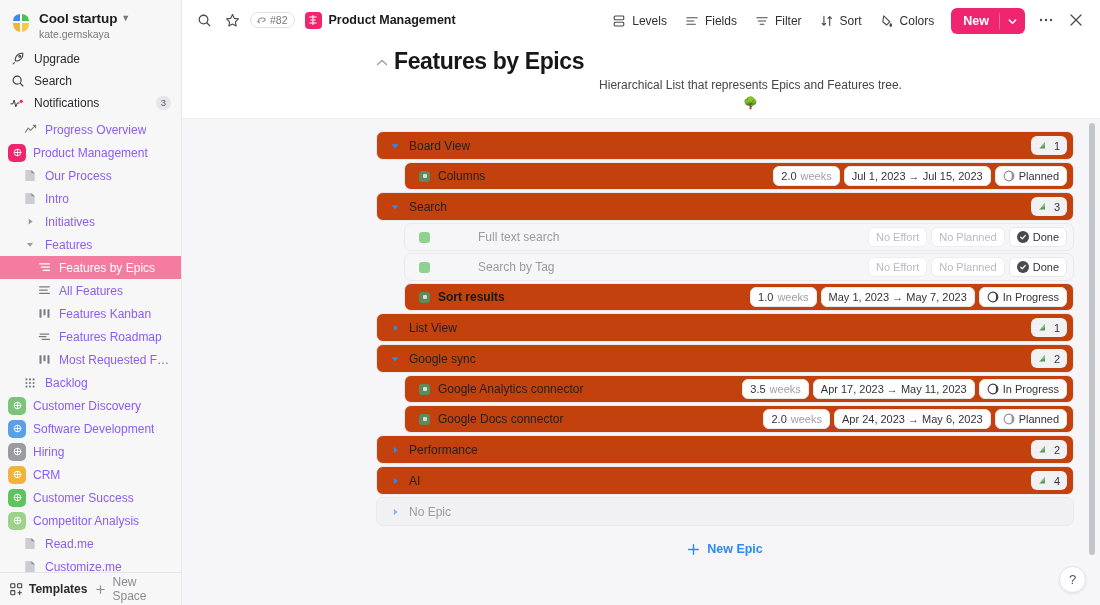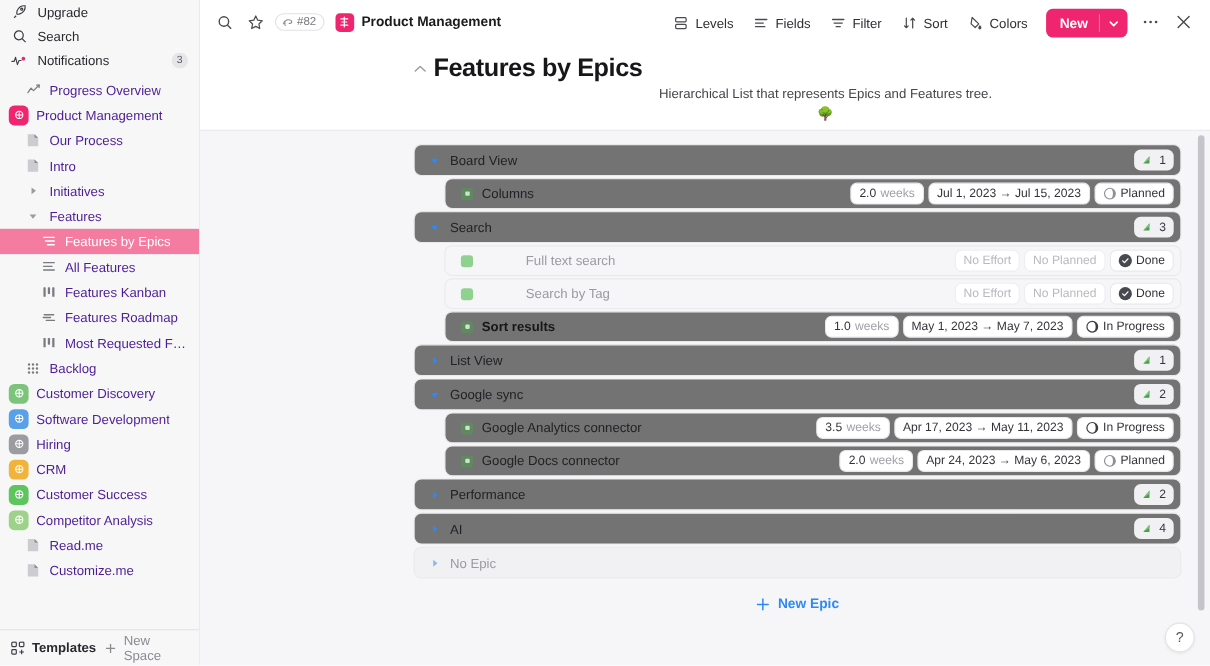--- a/index.html
+++ b/index.html
@@ -48,21 +48,21 @@
   }
   .nav-row .ico { width: 15px; height: 15px; flex-shrink: 0; display: flex; align-items: center; justify-content: center; }
   .nav-row .lbl { white-space: nowrap; overflow: hidden; text-overflow: ellipsis; }
   .nav-row .badge-count {
     margin-left: auto; background: #e6e6e9; color: #5c5c63;
     font-size: 9.5px; border-radius: 7px; padding: 1px 5px; line-height: 12px;
   }
   .nav-scroll { flex: 1; overflow: hidden; padding-top: 2px; }
   .sp-row {
     display: flex; align-items: center; height: 23px;
-    padding: 0 8px; gap: 7px; cursor: pointer; font-size: 12px; color: #4c1d95;
+    padding: 0 8px; gap: 7px; cursor: pointer; font-size: 12px; color: #8b5cf6;
   }
   .sp-row.sel { background: #f47ca0; color: #ffffff; }
   .sp-row.sel .lbl { color: #ffffff; font-weight: normal; }
   .sp-row .lbl { white-space: nowrap; overflow: hidden; text-overflow: ellipsis; }
   .sp-icon { width: 16px; height: 16px; flex-shrink: 0; display: flex; align-items: center; justify-content: center; }
   .ind-0 { padding-left: 8px; }
   .ind-1 { padding-left: 22px; }
   .ind-2 { padding-left: 36px; }
   .sp-emoji {
     width: 18px; height: 18px; border-radius: 5px; flex-shrink: 0;
@@ -134,21 +134,21 @@
     display: flex; align-items: center; gap: 4px; flex-direction: column;
   }
 
   .content-area {
     flex: 1; overflow: hidden; background: #f6f6f8;
     border-top: 1px solid #ececee; position: relative;
     padding: 12px 26px 0 194px;
   }
 
   .row {
-    background: #737373; border: 1px solid #e9e9ec; border-radius: 7px;
+    background: #c2410c; border: 1px solid #e9e9ec; border-radius: 7px;
     display: flex; align-items: center;
     height: 29px; margin-bottom: 2px; position: relative;
   }
   .row.epic { padding-left: 10px; }
   .row.child { margin-left: 28px; height: 28px; }
   .row.dim { background: #f6f6f8; border-color: #eaeaed; gap: 40px; }
   .row.noepic { background: #f1f1f4; border-color: #eaeaed; }
   .row-caret {
     width: 16px; display: flex; align-items: center; justify-content: center;
     color: #2f89f5; font-size: 9px; cursor: pointer; flex-shrink: 0;
@@ -209,20 +209,37 @@
   }
   svg { display: block; }
 </style>
 </head>
 <body>
 
 <div class="app">
 
   <aside class="sidebar">
 
+    <div class="ws-header">
+      <span class="ws-logo">
+        <svg width="22" height="22" viewBox="0 0 22 22">
+          <path d="M10 2 L10 9 L3 9 Q3 3 10 2Z" fill="#3d8bf0"></path>
+          <path d="M12 2 Q19 3 19 9 L12 9Z" fill="#4fbf4f"></path>
+          <path d="M3 11 L10 11 L10 20 Q3 19 3 11Z" fill="#f0b43c"></path>
+          <path d="M12 11 L19 11 Q19 19 12 20Z" fill="#f5c84a"></path>
+        </svg>
+      </span>
+      <div class="ws-meta">
+        <div class="ws-name-row">
+          <span class="ws-name">Cool startup</span>
+          <span class="chev-small">▼</span>
+        </div>
+        <span class="ws-user">kate.gemskaya</span>
+      </div>
+    </div>
 
     <div class="nav-top">
       <div class="nav-row">
         <span class="ico">
           <svg width="14" height="14" viewBox="0 0 16 16" fill="none" stroke="#3c3c42" stroke-width="1.2">
             <path d="M5.5 10.5 C4 9 5 5 8.5 2.5 C10.5 1.2 13.5 1.5 13.5 1.5 C13.5 1.5 13.8 4.5 12.5 6.5 C10 10 6 11 4.5 9.5"></path>
             <path d="M4.2 11.8 L2 14"></path>
               <circle cx="10" cy="5" r="1.1"></circle>
           </svg>
         </span>

